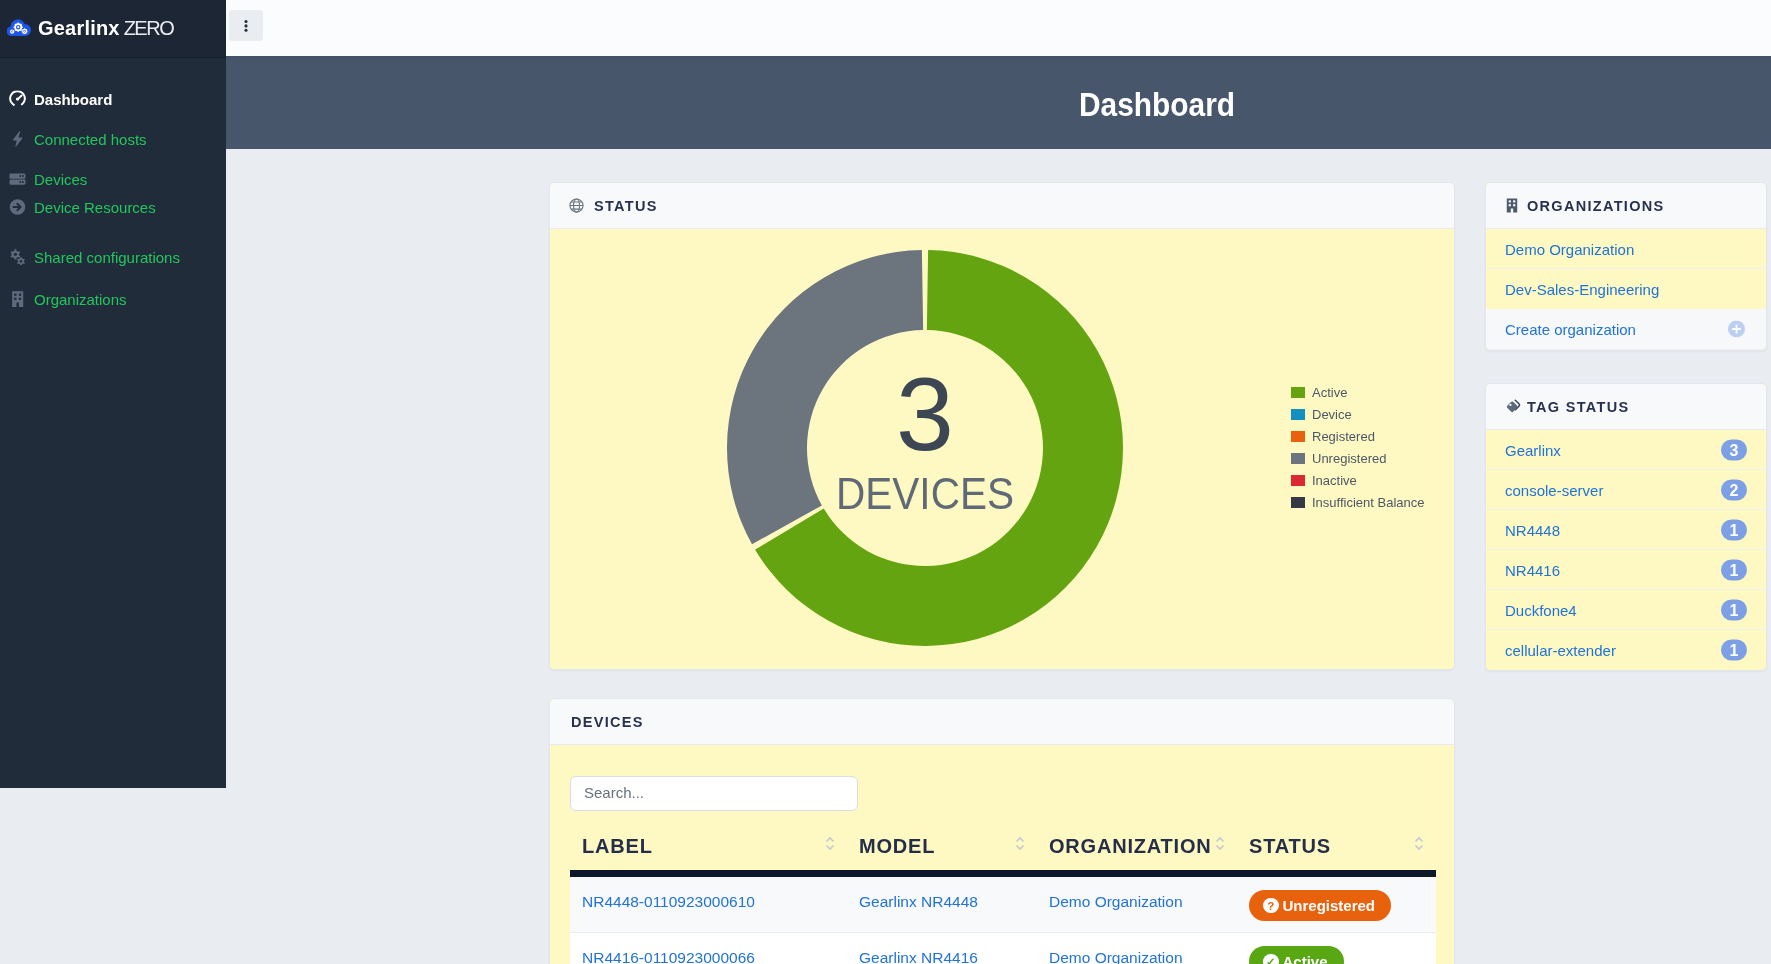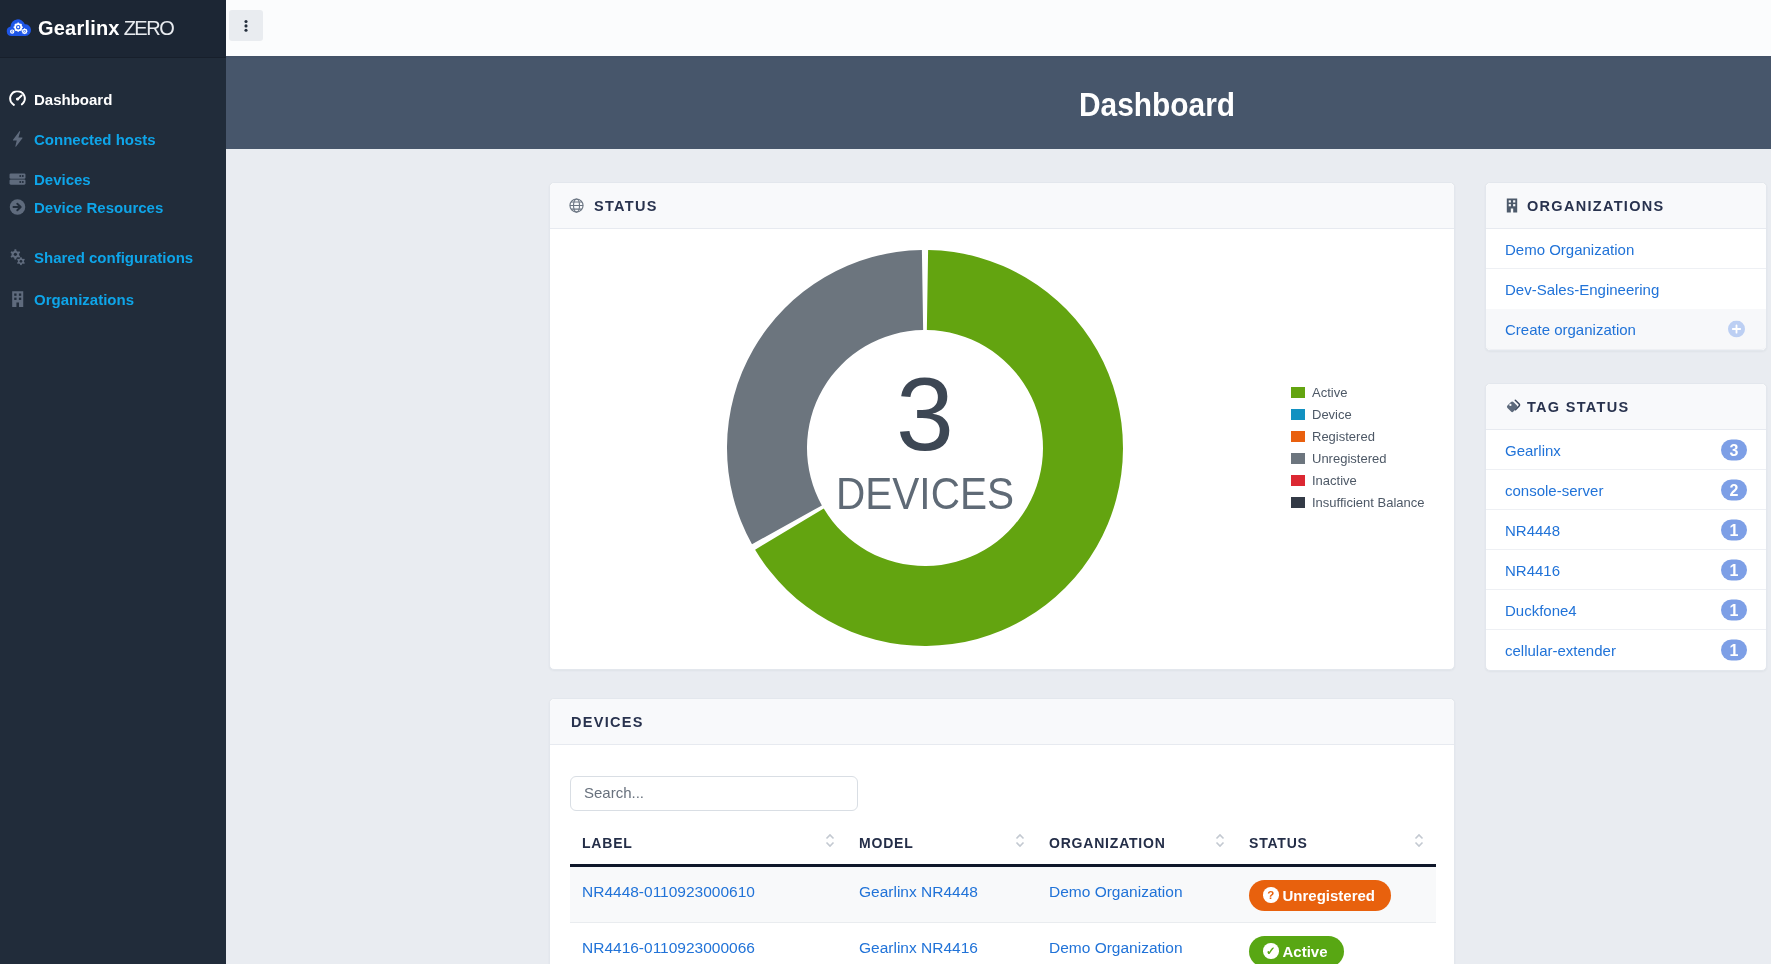--- a/index.html
+++ b/index.html
@@ -1,41 +1,41 @@
 <!DOCTYPE html>
 <html><head>
 <meta charset="utf-8">
 <style>
   * { margin:0; padding:0; box-sizing:border-box; }
   html,body { width:1771px; height:964px; overflow:hidden; }
   body { font-family:"Liberation Sans", sans-serif; background:#e9ecf1; position:relative; }
   .abs { position:absolute; }
 
   
-  #sidebar { left:0; top:0; width:226px; height:964px; background:#212c3a; }
+  #sidebar { left:0; top:0; width:226px; height:788px; background:#212c3a; }
   #logoband { left:0; top:0; width:226px; height:58px; background:#1c2634; border-bottom:1px solid #171f2b; }
   #logoband .brand { position:absolute; left:38px; top:17px; font-size:20px; color:#fff; font-weight:bold; letter-spacing:0.2px; }
   #logoband .brand .zero { font-weight:normal; color:#e8ebef; margin-left:4px; letter-spacing:-1.5px; }
   .navitem { position:absolute; left:0; width:226px; height:40px; }
   .navitem .ic { position:absolute; left:9px; top:50%; transform:translateY(-50%); width:17px; height:17px; }
-  .navitem .lbl { position:absolute; left:34px; top:50%; transform:translateY(-50%); font-size:15px; color:#0ea5e9; font-weight:700; }
+  .navitem .lbl { position:absolute; left:34px; top:50%; transform:translateY(-50%); font-size:15px; color:#22c55e; font-weight:400; }
   .navitem.active .lbl { color:#ffffff; font-weight:bold; }
 
   
   #topbar { left:226px; top:0; width:1545px; height:56px; background:#fbfcfd; box-shadow:0 1px 3px rgba(30,40,60,0.12); z-index:4; }
   #dotsbtn { position:absolute; left:3px; top:10px; width:34px; height:31px; background:#e9ecf0; border-radius:3px; }
   #searchbox { position:absolute; left:45px; top:10px; width:886px; height:30px; background:#e9ecf1; border-radius:7px; }
   #searchbox .ph { position:absolute; left:11px; top:6px; font-size:15px; color:#4d5765; }
   #searchbox svg { position:absolute; right:8px; top:7px; }
 
   
   #band { left:226px; top:56px; width:1545px; height:93px; background:#47566b; }
 
   
-  .card { position:absolute; background:#ffffff; border:1px solid #e3e7ed; border-radius:5px; box-shadow:0 1px 2px rgba(40,50,70,0.05); }
+  .card { position:absolute; background:#fef9c3; border:1px solid #e3e7ed; border-radius:5px; box-shadow:0 1px 2px rgba(40,50,70,0.05); }
   .cardhead { position:relative; height:46px; background:#f8f9fb; border-bottom:1px solid #e7eaf0; border-radius:5px 5px 0 0; }
   .cardhead .htxt { position:absolute; top:50%; transform:translateY(-50%); font-size:14.5px; font-weight:bold; color:#28324e; letter-spacing:1.3px; }
 
   #statusCard { left:549px; top:182px; width:906px; height:488px; }
   #statusCard .htxt { left:44px; }
   #statusCard .hic { position:absolute; left:19px; top:15px; }
 
   #orgCard { left:1485px; top:182px; width:282px; height:169px; }
   #orgCard .htxt, #tagCard .htxt { left:41px; }
   #orgCard .hic, #tagCard .hic { position:absolute; left:19px; top:15px; }
@@ -47,23 +47,23 @@
   #tagCard { left:1485px; top:383px; width:282px; height:288px; }
 
   #devCard { left:549px; top:698px; width:906px; height:290px; }
   #devCard .htxt { left:21px; }
 
   
   #devsearch { position:absolute; left:20px; top:77px; width:288px; height:35px; border:1px solid #d9dee4; border-radius:6px; background:#fff; }
   #devsearch .ph { position:absolute; left:13px; top:7px; font-size:15px; color:#68717d; }
 
   table.dev { position:absolute; left:20px; top:121px; width:866px; border-collapse:collapse; table-layout:fixed; }
-  table.dev th { text-align:left; font-size:14px; color:#242e48; letter-spacing:0.8px; padding:15px 12px 12px; height:45px; border-bottom:2px solid #dde1e6; position:relative; }
+  table.dev th { text-align:left; font-size:20px; color:#242e48; letter-spacing:0.8px; padding:15px 12px 12px; height:45px; border-bottom:2px solid #dde1e6; position:relative; }
   table.dev td { font-size:15.5px; padding:12px 12px; vertical-align:top; line-height:25px; }
-  tr.striped td { border-top:3px solid #0f172a; border-bottom:1px solid #e9ecef; }
+  tr.striped td { border-top:7px solid #0f172a; border-bottom:1px solid #e9ecef; }
   table.dev td a { color:#2173d8; text-decoration:none; }
   tr.striped { background:#f8f9fa; }
   tr.r2 { background:#fff; }
   .sortic { position:absolute; right:12px; top:50%; transform:translateY(-50%); }
 
   .pill { display:inline-flex; align-items:center; height:31px; border-radius:15.5px; color:#fff; font-weight:bold; font-size:15px; padding:0 16px 0 14px; position:relative; top:1px; }
   .pill .cir { width:15.5px; height:15.5px; border-radius:50%; background:#fff; margin-right:4px; position:relative; flex:none; }
   .pill.orange { background:#e8610d; }
   .pill.green { background:#58a713; }
   .pill .cir span { position:absolute; left:50%; top:50%; transform:translate(-50%,-50%); font-size:11.5px; font-weight:bold; }

